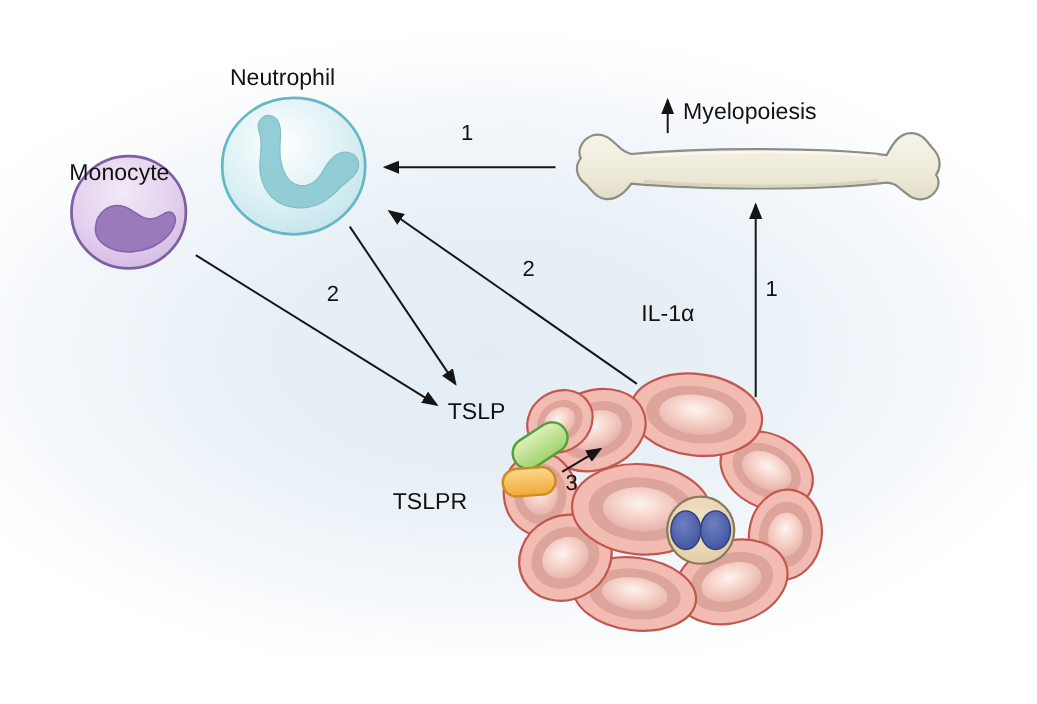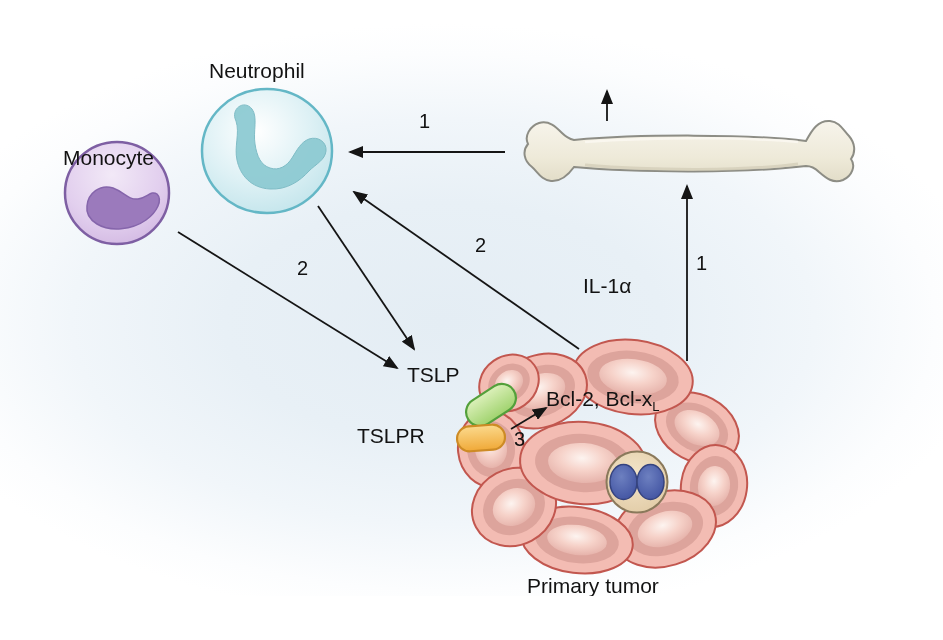--- a/index.html
+++ b/index.html
@@ -169,25 +169,24 @@
       <line x1="318" y1="206" x2="414" y2="349" marker-end="url(#ah)"></line>
       <line x1="178" y1="232" x2="397" y2="368" marker-end="url(#ah)"></line>
       <line x1="687" y1="361" x2="687" y2="186" marker-end="url(#ah)"></line>
       <line x1="511" y1="429" x2="546" y2="408" marker-end="url(#ah)"></line>
       <line x1="607" y1="121" x2="607" y2="91" marker-end="url(#ah)"></line>
     </g>
   </svg>
 
   <div class="lbl" style="left:209px;top:59px;">Neutrophil</div>
   <div class="lbl" style="left:63px;top:106px;margin-top:40px;">Monocyte</div>
+  <div class="lbl" style="left:621px;top:90px;">Myelopoiesis</div>
   <div class="lbl" style="left:583px;top:274px;">IL-1α</div>
   <div class="lbl" style="left:407px;top:363px;">TSLP</div>
-  <div class="lbl" style="left:357px;top:424px;">TSLPR</div>
-  <div class="lbl" style="left:546px;top:387px;"><span>Bcl-2, Bcl-x</span><sub>L</sub></div>
-  <div class="lbl" style="left:527px;top:574px;">Primary tumor</div>
+  <div class="lbl" style="left:357px;top:445px;">TSLPR</div>
 
   <div class="lbl num" style="left:419px;top:110px;">1</div>
   <div class="lbl num" style="left:696px;top:252px;">1</div>
   <div class="lbl num" style="left:475px;top:234px;">2</div>
   <div class="lbl num" style="left:297px;top:257px;">2</div>
   <div class="lbl num" style="left:514px;top:428px;">3</div>
 
 </div>
 
 </body></html>

